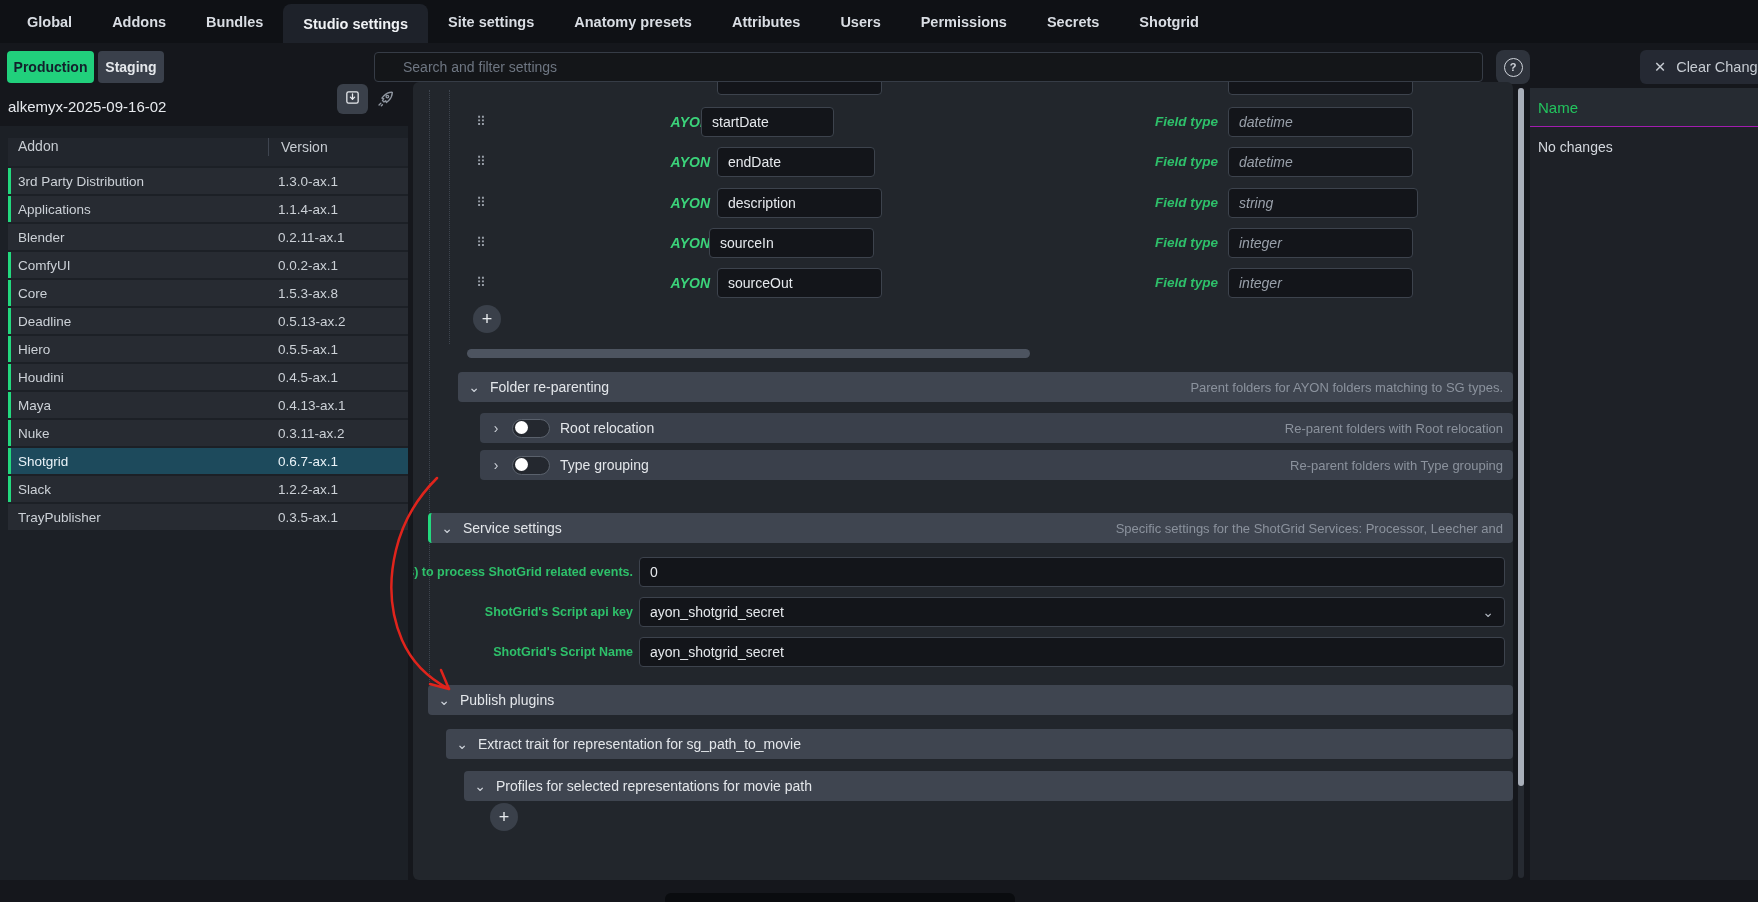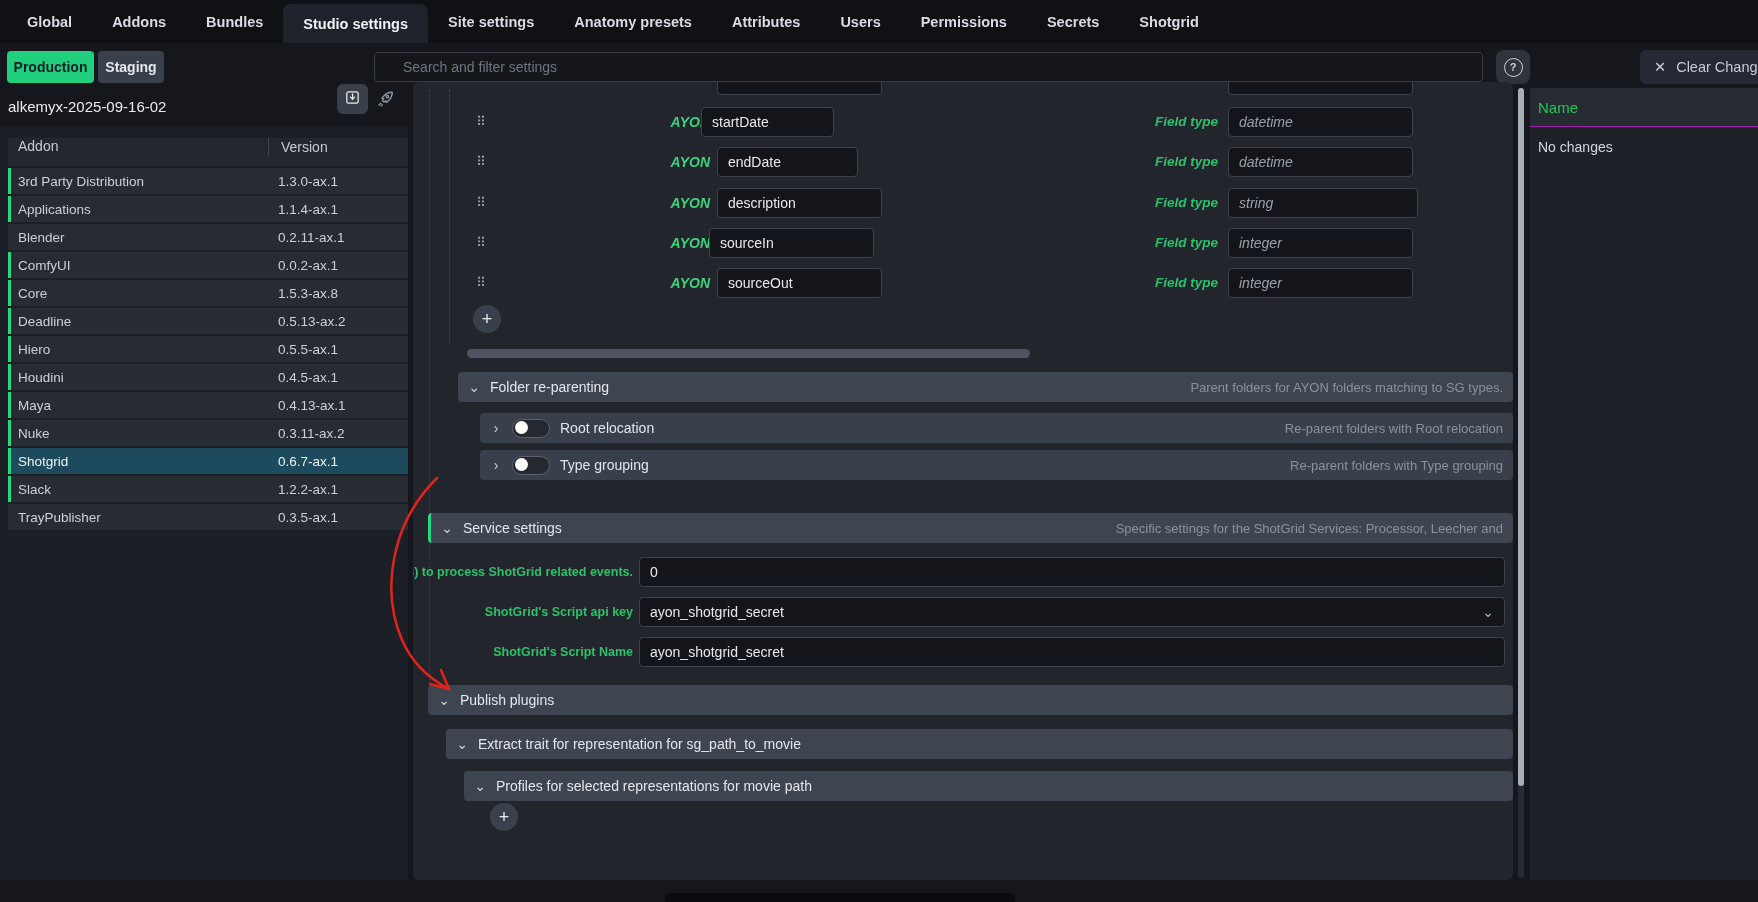--- a/index.html
+++ b/index.html
@@ -193,21 +193,21 @@
     <div class="field" style="left:815px;top:-17px;width:185px;"></div>
 
     <div class="drag" style="left:58px;top:29px;">⠿</div>
     <div class="ayon-label" style="left:200px;top:25px;">AYON</div>
     <div class="field" style="left:288px;top:25px;width:133px;">startDate</div>
     <div class="ft-label" style="left:680px;top:25px;">Field type</div>
     <div class="field muted" style="left:815px;top:25px;width:185px;">datetime</div>
 
     <div class="drag" style="left:58px;top:69px;">⠿</div>
     <div class="ayon-label" style="left:200px;top:65px;">AYON</div>
-    <div class="field" style="left:304px;top:65px;width:141px;">endDate</div>
+    <div class="field" style="left:304px;top:65px;width:158px;">endDate</div>
     <div class="ft-label" style="left:680px;top:65px;">Field type</div>
     <div class="field muted" style="left:815px;top:65px;width:185px;">datetime</div>
 
     <div class="drag" style="left:58px;top:110px;">⠿</div>
     <div class="ayon-label" style="left:200px;top:106px;">AYON</div>
     <div class="field" style="left:304px;top:106px;width:165px;">description</div>
     <div class="ft-label" style="left:680px;top:106px;">Field type</div>
     <div class="field muted" style="left:815px;top:106px;width:190px;">string</div>
 
     <div class="drag" style="left:58px;top:150px;">⠿</div>

